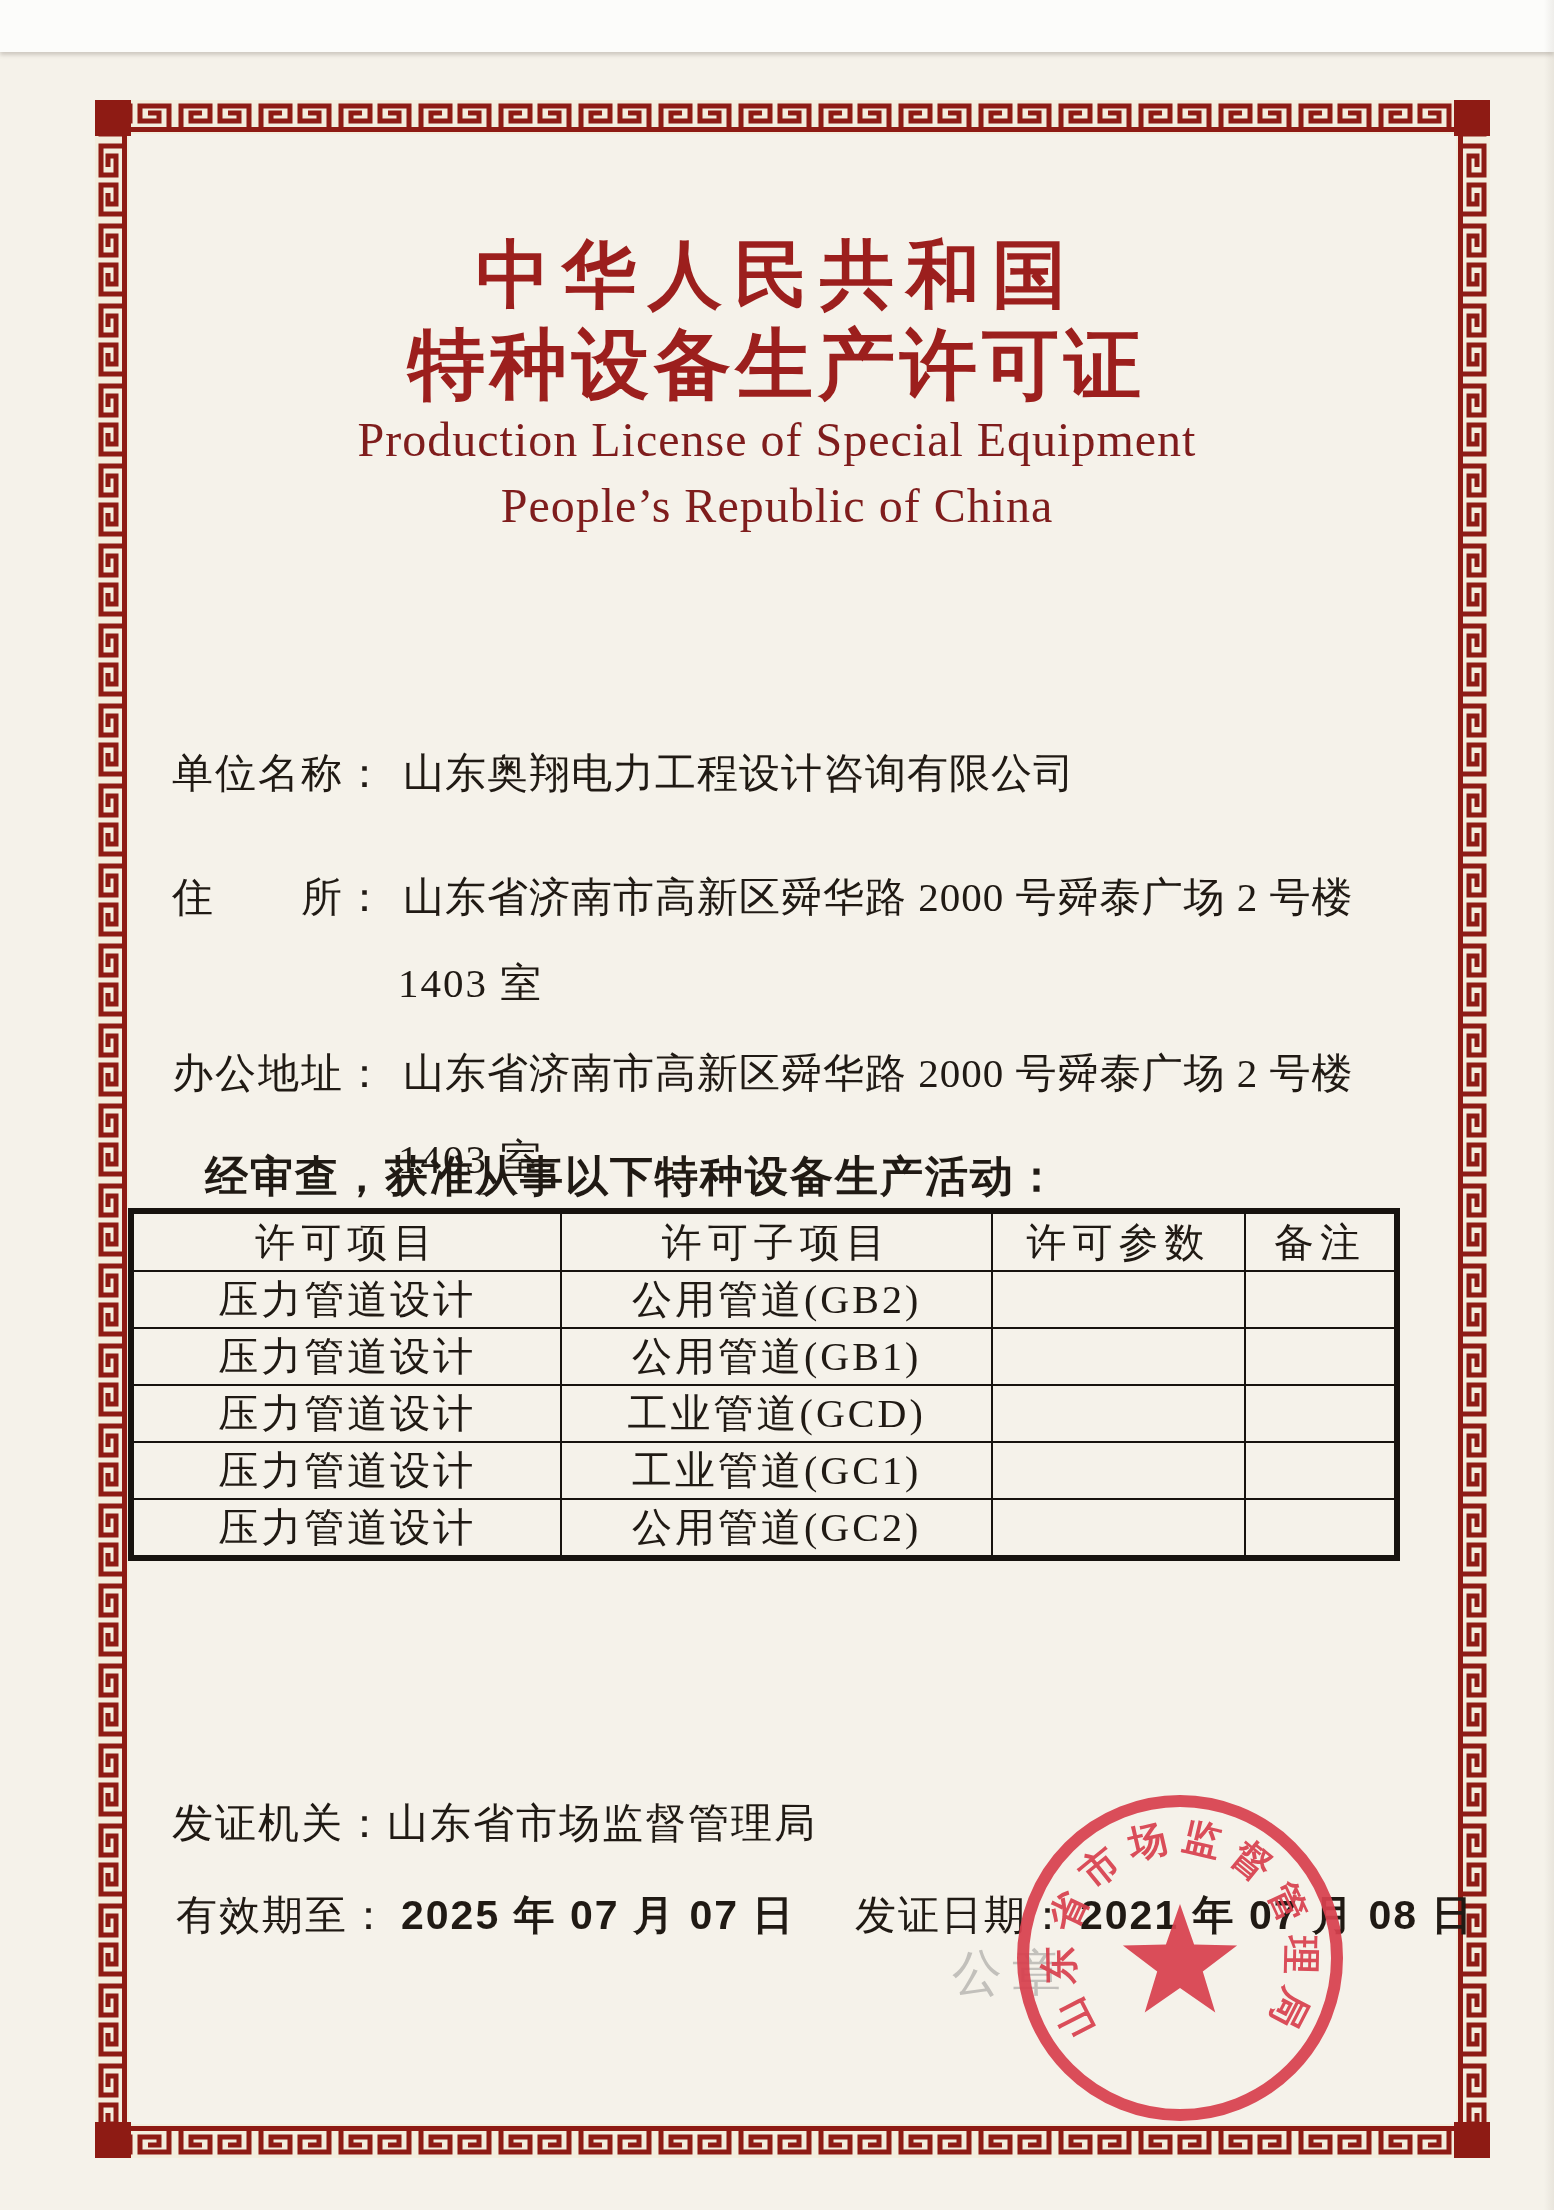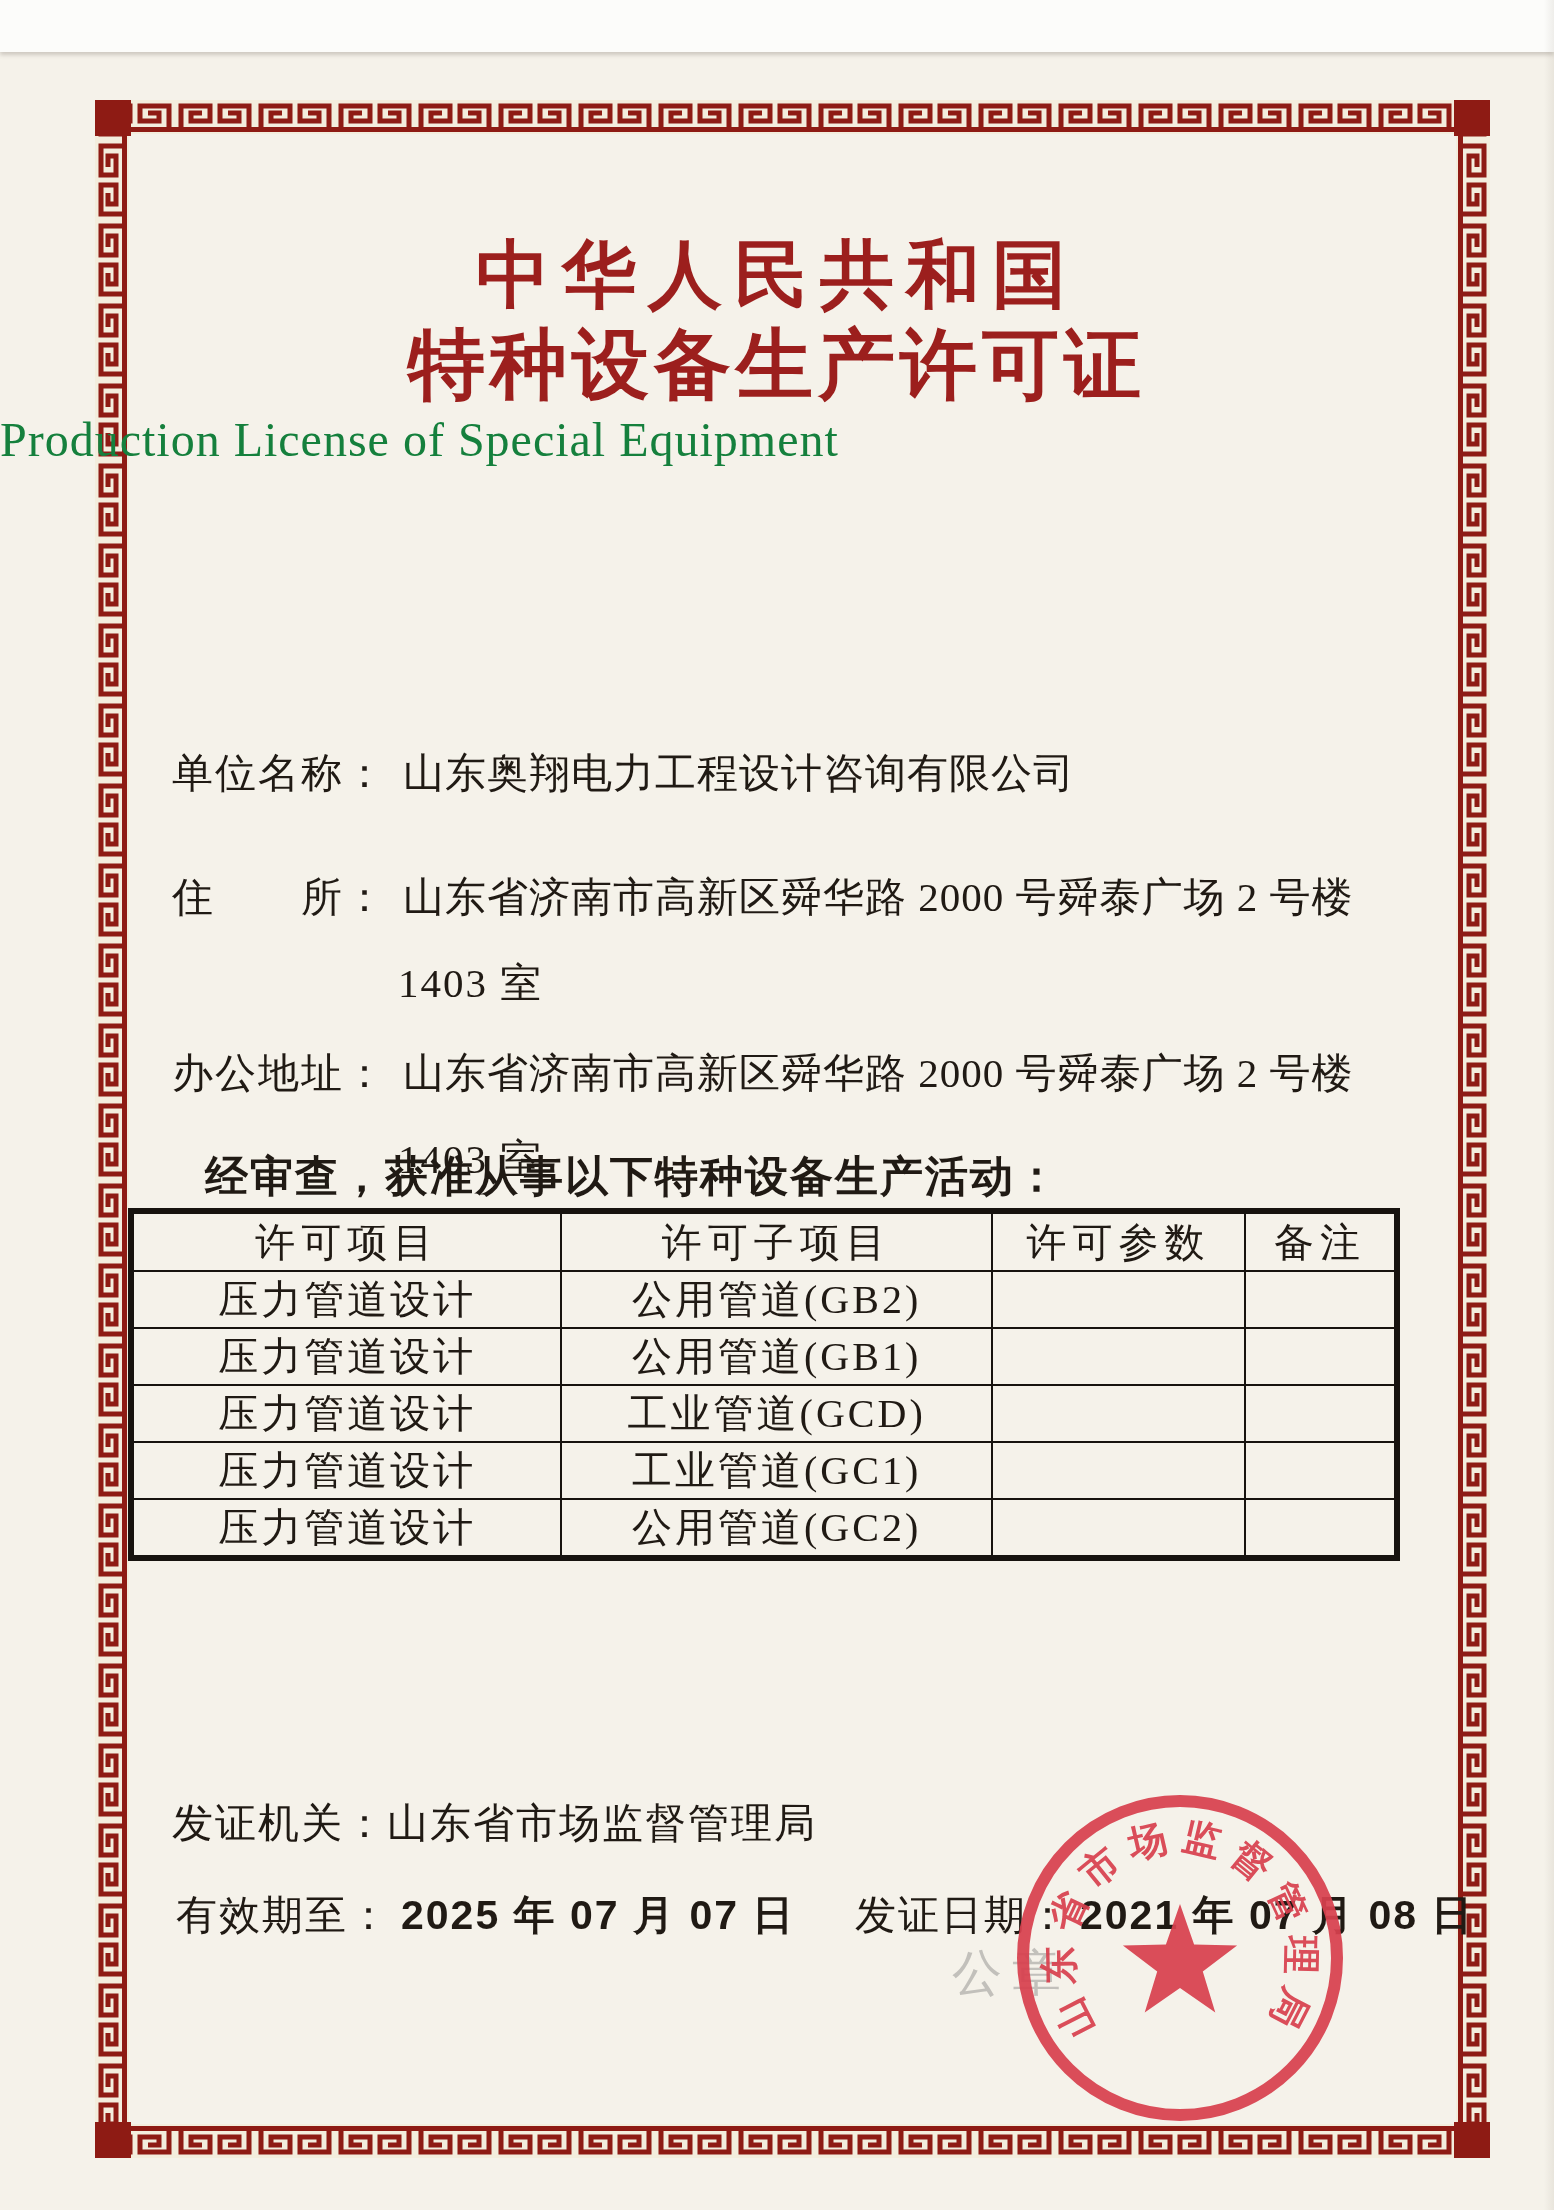--- a/index.html
+++ b/index.html
@@ -23,22 +23,22 @@
   svg.frame{position:absolute;left:95px;top:100px;}
   
   .t-cn{
     position:absolute;left:0;width:100%;text-align:center;margin:0;
     font-family:"Liberation Sans", sans-serif;
     font-weight:900;color:#9c1f1d;
   }
   .t1{top:226px;font-size:74px;letter-spacing:12px;}
   .t2{top:314px;font-size:77px;letter-spacing:5px;}
   .t-en{
-    position:absolute;left:0;width:100%;
-    font-family:"Liberation Serif", serif;color:#15803d;
+    position:absolute;left:0;width:100%;text-align:center;
+    font-family:"Liberation Serif", serif;color:#7f1d1d;
     font-size:48px;letter-spacing:1px;
   }
   .e1{top:412px;}
   .e2{top:478px;}
   .license-no{
     position:absolute;top:620px;right:194px;
     font-size:41px;letter-spacing:1px;
   }
   .license-no .num{font-family:"Liberation Serif", serif;margin-left:14px;}
   .fieldline{position:absolute;left:172px;font-size:41px;white-space:nowrap;}
@@ -276,20 +276,21 @@
 
     <rect x="0" y="0" width="36" height="36" fill="#8e1b14"></rect>
     <rect x="1359" y="0" width="36" height="36" fill="#8e1b14"></rect>
     <rect x="0" y="2022" width="36" height="36" fill="#8e1b14"></rect>
     <rect x="1359" y="2022" width="36" height="36" fill="#8e1b14"></rect>
   </svg>
 
   <h1 class="t-cn t1">中华人民共和国</h1>
   <h1 class="t-cn t2">特种设备生产许可证</h1>
   <div class="t-en e1">Production License of Special Equipment</div>
+  <div class="t-en e2">People’s Republic of China</div>
 
 
   <div class="fieldline" style="top:746px">
     <span class="lbl">单位名称：</span><span class="val">山东奥翔电力工程设计咨询有限公司</span>
   </div>
 
   <div class="fieldline" style="top:870px">
     <span class="lbl">住　　所：</span><span class="val">山东省济南市高新区舜华路 2000 号舜泰广场 2 号楼</span>
   </div>
   <div class="cont" style="top:956px">1403 室</div>

